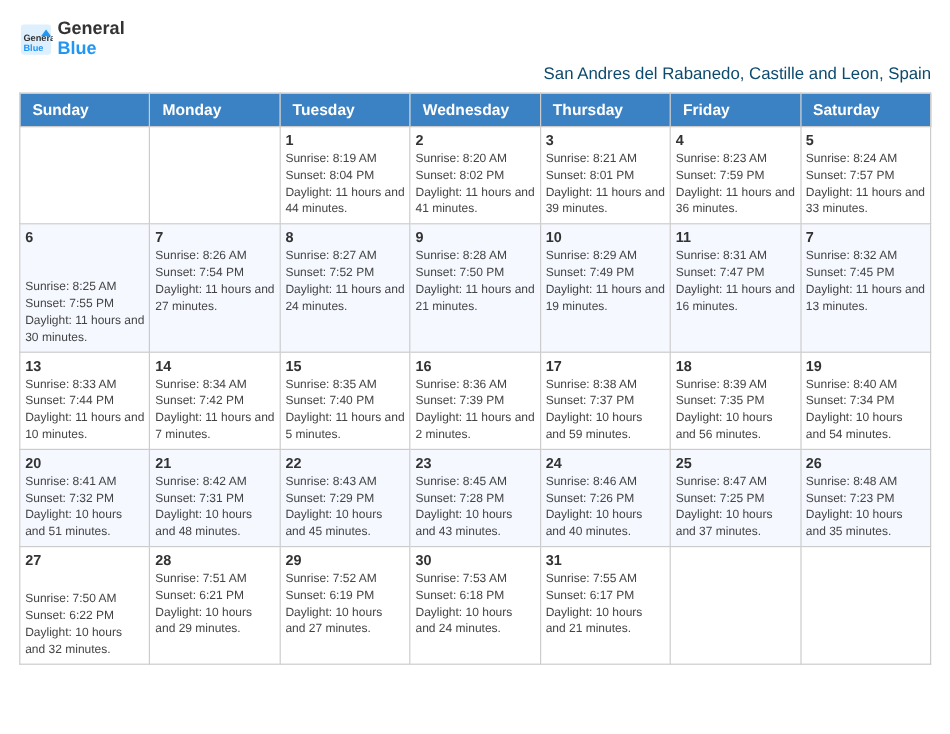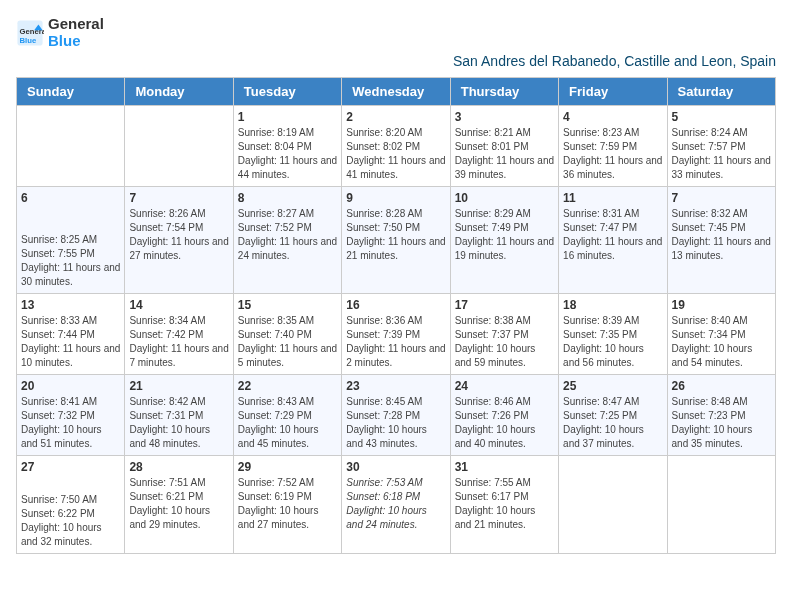--- a/index.html
+++ b/index.html
@@ -292,21 +292,21 @@
 Daylight: 10 hours and 29 minutes.</div>
         </td>
         <td>
           <span class="day-num">29</span>
           <div class="cell-content" style="white-space: pre-line;">Sunrise: 7:52 AM
 Sunset: 6:19 PM
 Daylight: 10 hours and 27 minutes.</div>
         </td>
         <td>
           <span class="day-num">30</span>
-          <div class="cell-content" style="white-space: pre-line; font-style: italic;">Sunrise: 7:53 AM
+          <div class="cell-content" style="white-space: pre-line;">Sunrise: 7:53 AM
 Sunset: 6:18 PM
 Daylight: 10 hours and 24 minutes.</div>
         </td>
         <td>
           <span class="day-num">31</span>
           <div class="cell-content" style="white-space: pre-line;">Sunrise: 7:55 AM
 Sunset: 6:17 PM
 Daylight: 10 hours and 21 minutes.</div>
         </td>
         <td></td>

